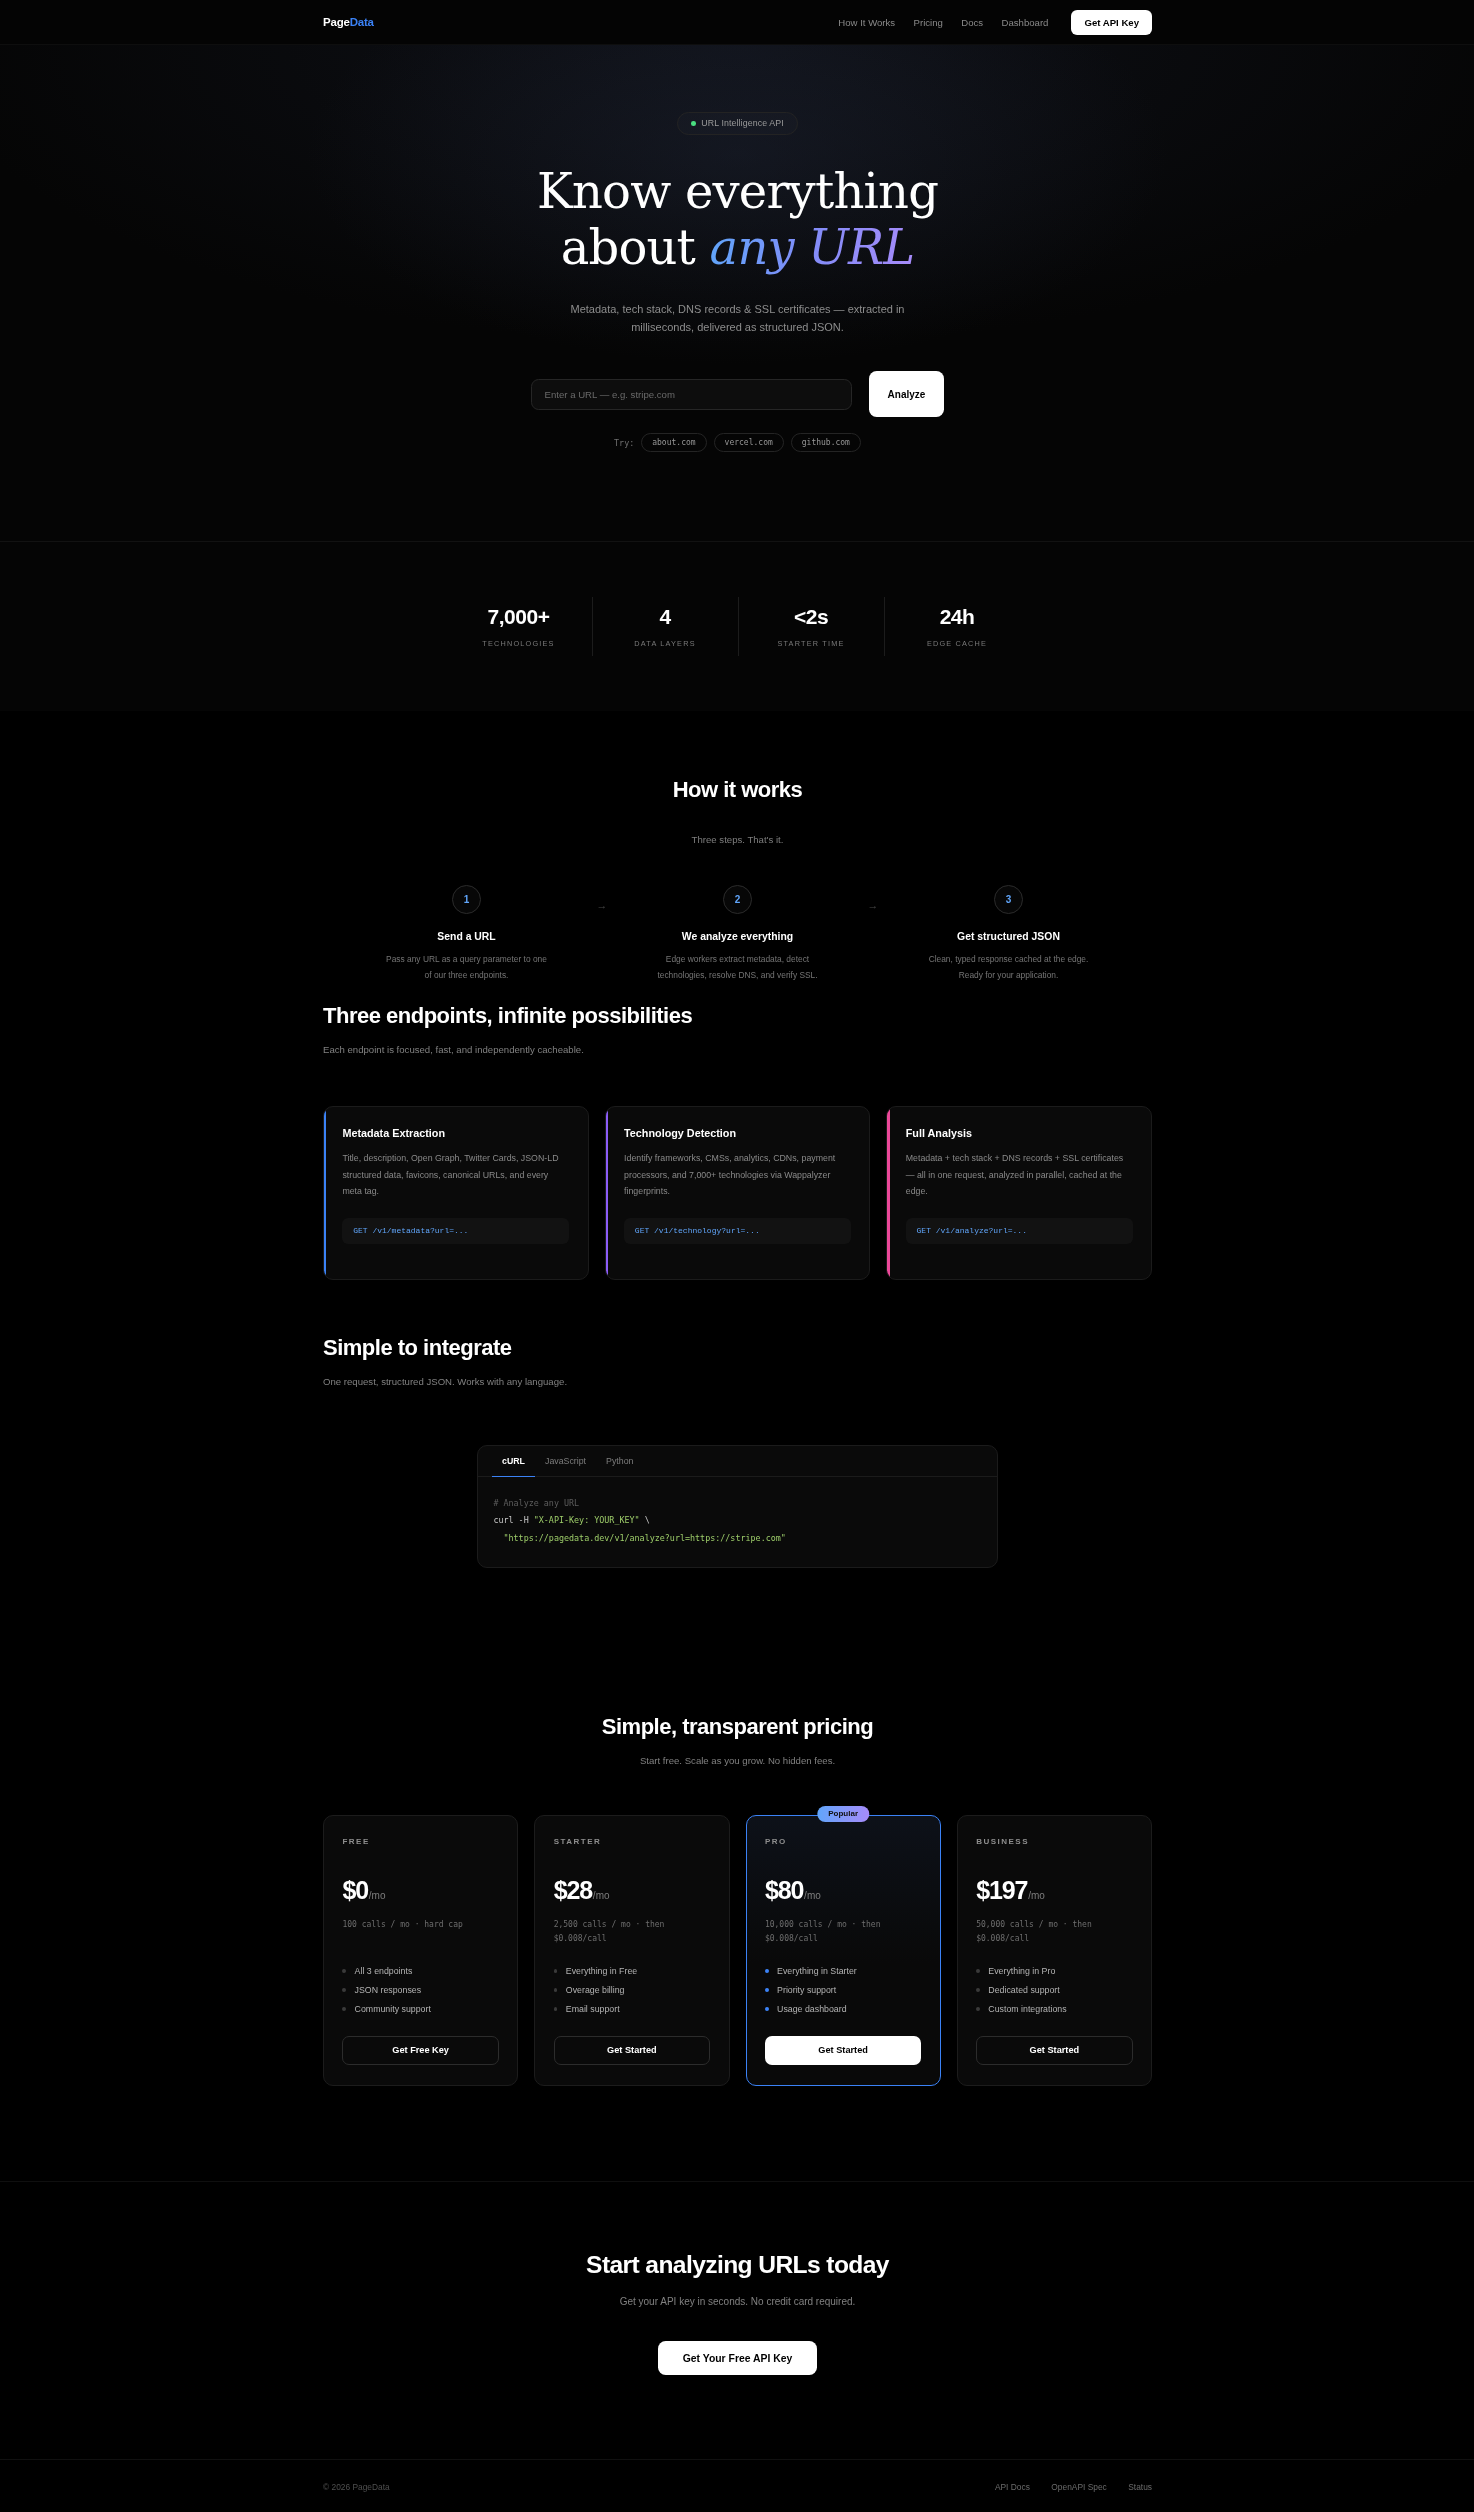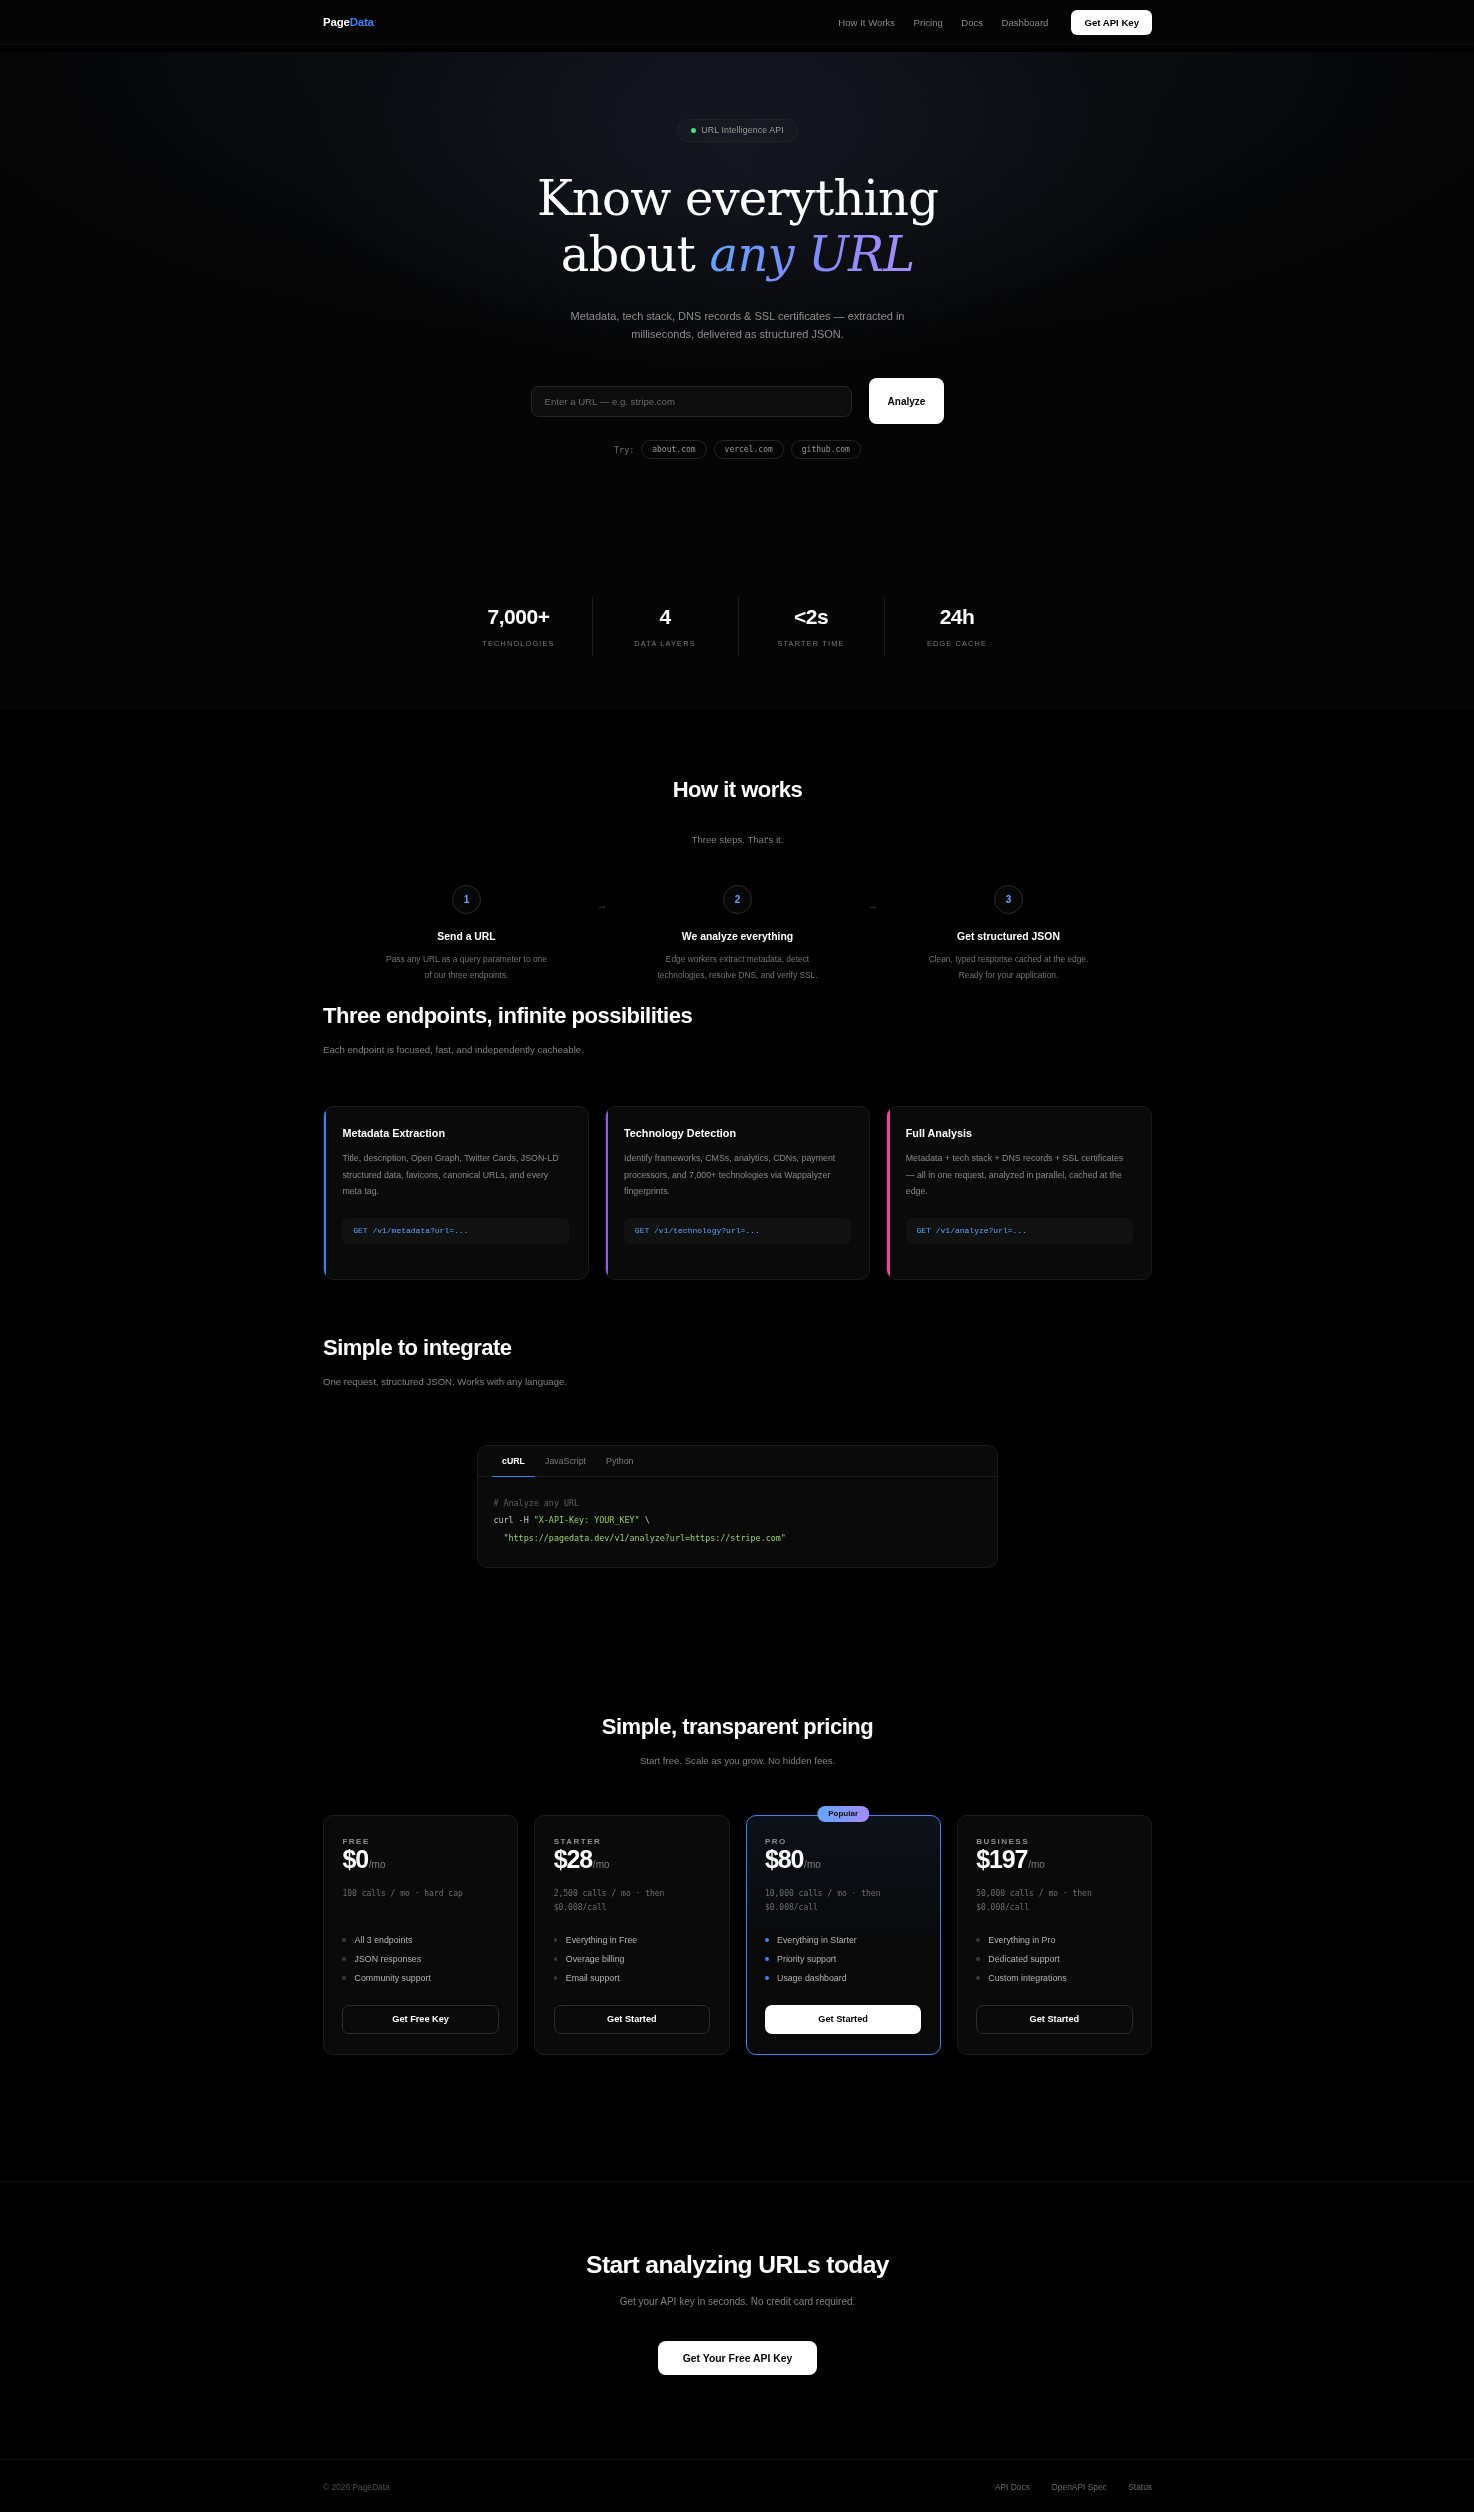--- a/index.html
+++ b/index.html
@@ -25,21 +25,21 @@
   .nav-links{display:flex;align-items:center;gap:18.4px;}
   .nav-link{font-size:9.6px;color:#8a8a8a;text-decoration:none;white-space:nowrap;}
   .nav-cta{
     background:#fff;color:#000;font-size:9.6px;font-weight:600;
     padding:7px 13px;border-radius:6.1px;border:none;cursor:pointer;
     font-family:"Liberation Sans",sans-serif;white-space:nowrap;margin-left:4.6px;
   }
 
   
   .hero{
-    position:absolute;top:52px;left:0;width:1475px;height:497px;
+    position:absolute;top:45px;left:0;width:1475px;height:497px;
     border-bottom:0.8px solid #121212;
     background:
       radial-gradient(599px 292px at 50% 22%, rgba(40,48,70,.30), rgba(0,0,0,0) 72%),
       radial-gradient(1152px 430px at 50% 0%, rgba(22,26,38,.55), rgba(0,0,0,0) 70%),
       #050505;
     display:flex;flex-direction:column;align-items:center;
   }
   .badge{
     margin-top:67px;display:inline-flex;align-items:center;gap:5.4px;
     border:0.8px solid #232323;border-radius:767px;padding:5.4px 13px;
@@ -162,21 +162,21 @@
   .pc.pop{
     border:0.8px solid #3b82f6;
     background:linear-gradient(180deg,#0d1119 0%,#090909 55%);
   }
   .pop-badge{
     position:absolute;top:-10px;left:50%;transform:translateX(-50%);
     background:linear-gradient(95deg,#60a5fa,#a78bfa);color:#101010;
     font-size:8px;font-weight:700;padding:3.8px 10.8px;border-radius:767px;white-space:nowrap;
   }
   .pc-name{font-size:8px;letter-spacing:1.5px;color:#8e8e8e;font-weight:700;}
-  .pc-price{margin-top:1px;font-size:25px;font-weight:700;letter-spacing:-1.1px;color:#fff;line-height:1;}
+  .pc-price{margin-top:32px;font-size:25px;font-weight:700;letter-spacing:-1.1px;color:#fff;line-height:1;}
   .pc-price .per{font-size:10px;font-weight:400;color:#7d7d7d;letter-spacing:0;margin-left:0.8px;}
   .pc-quota{
     margin-top:14.6px;font-family:"DejaVu Sans Mono",monospace;font-size:8px;
     line-height:1.75;color:#6e6e6e;min-height:28px;
   }
   .pc-feats{margin-top:15.4px;list-style:none;flex:1;}
   .pc-feats li{display:flex;align-items:center;gap:8.4px;font-size:8.8px;color:#b4b4b4;padding:4.6px 0;text-align:right;}
   .bul{width:3.8px;height:3.8px;border-radius:50%;background:#3a3a3a;flex:0 0 auto;}
   .pc.pop .bul{background:#3b82f6;}
   .pc-btn{

